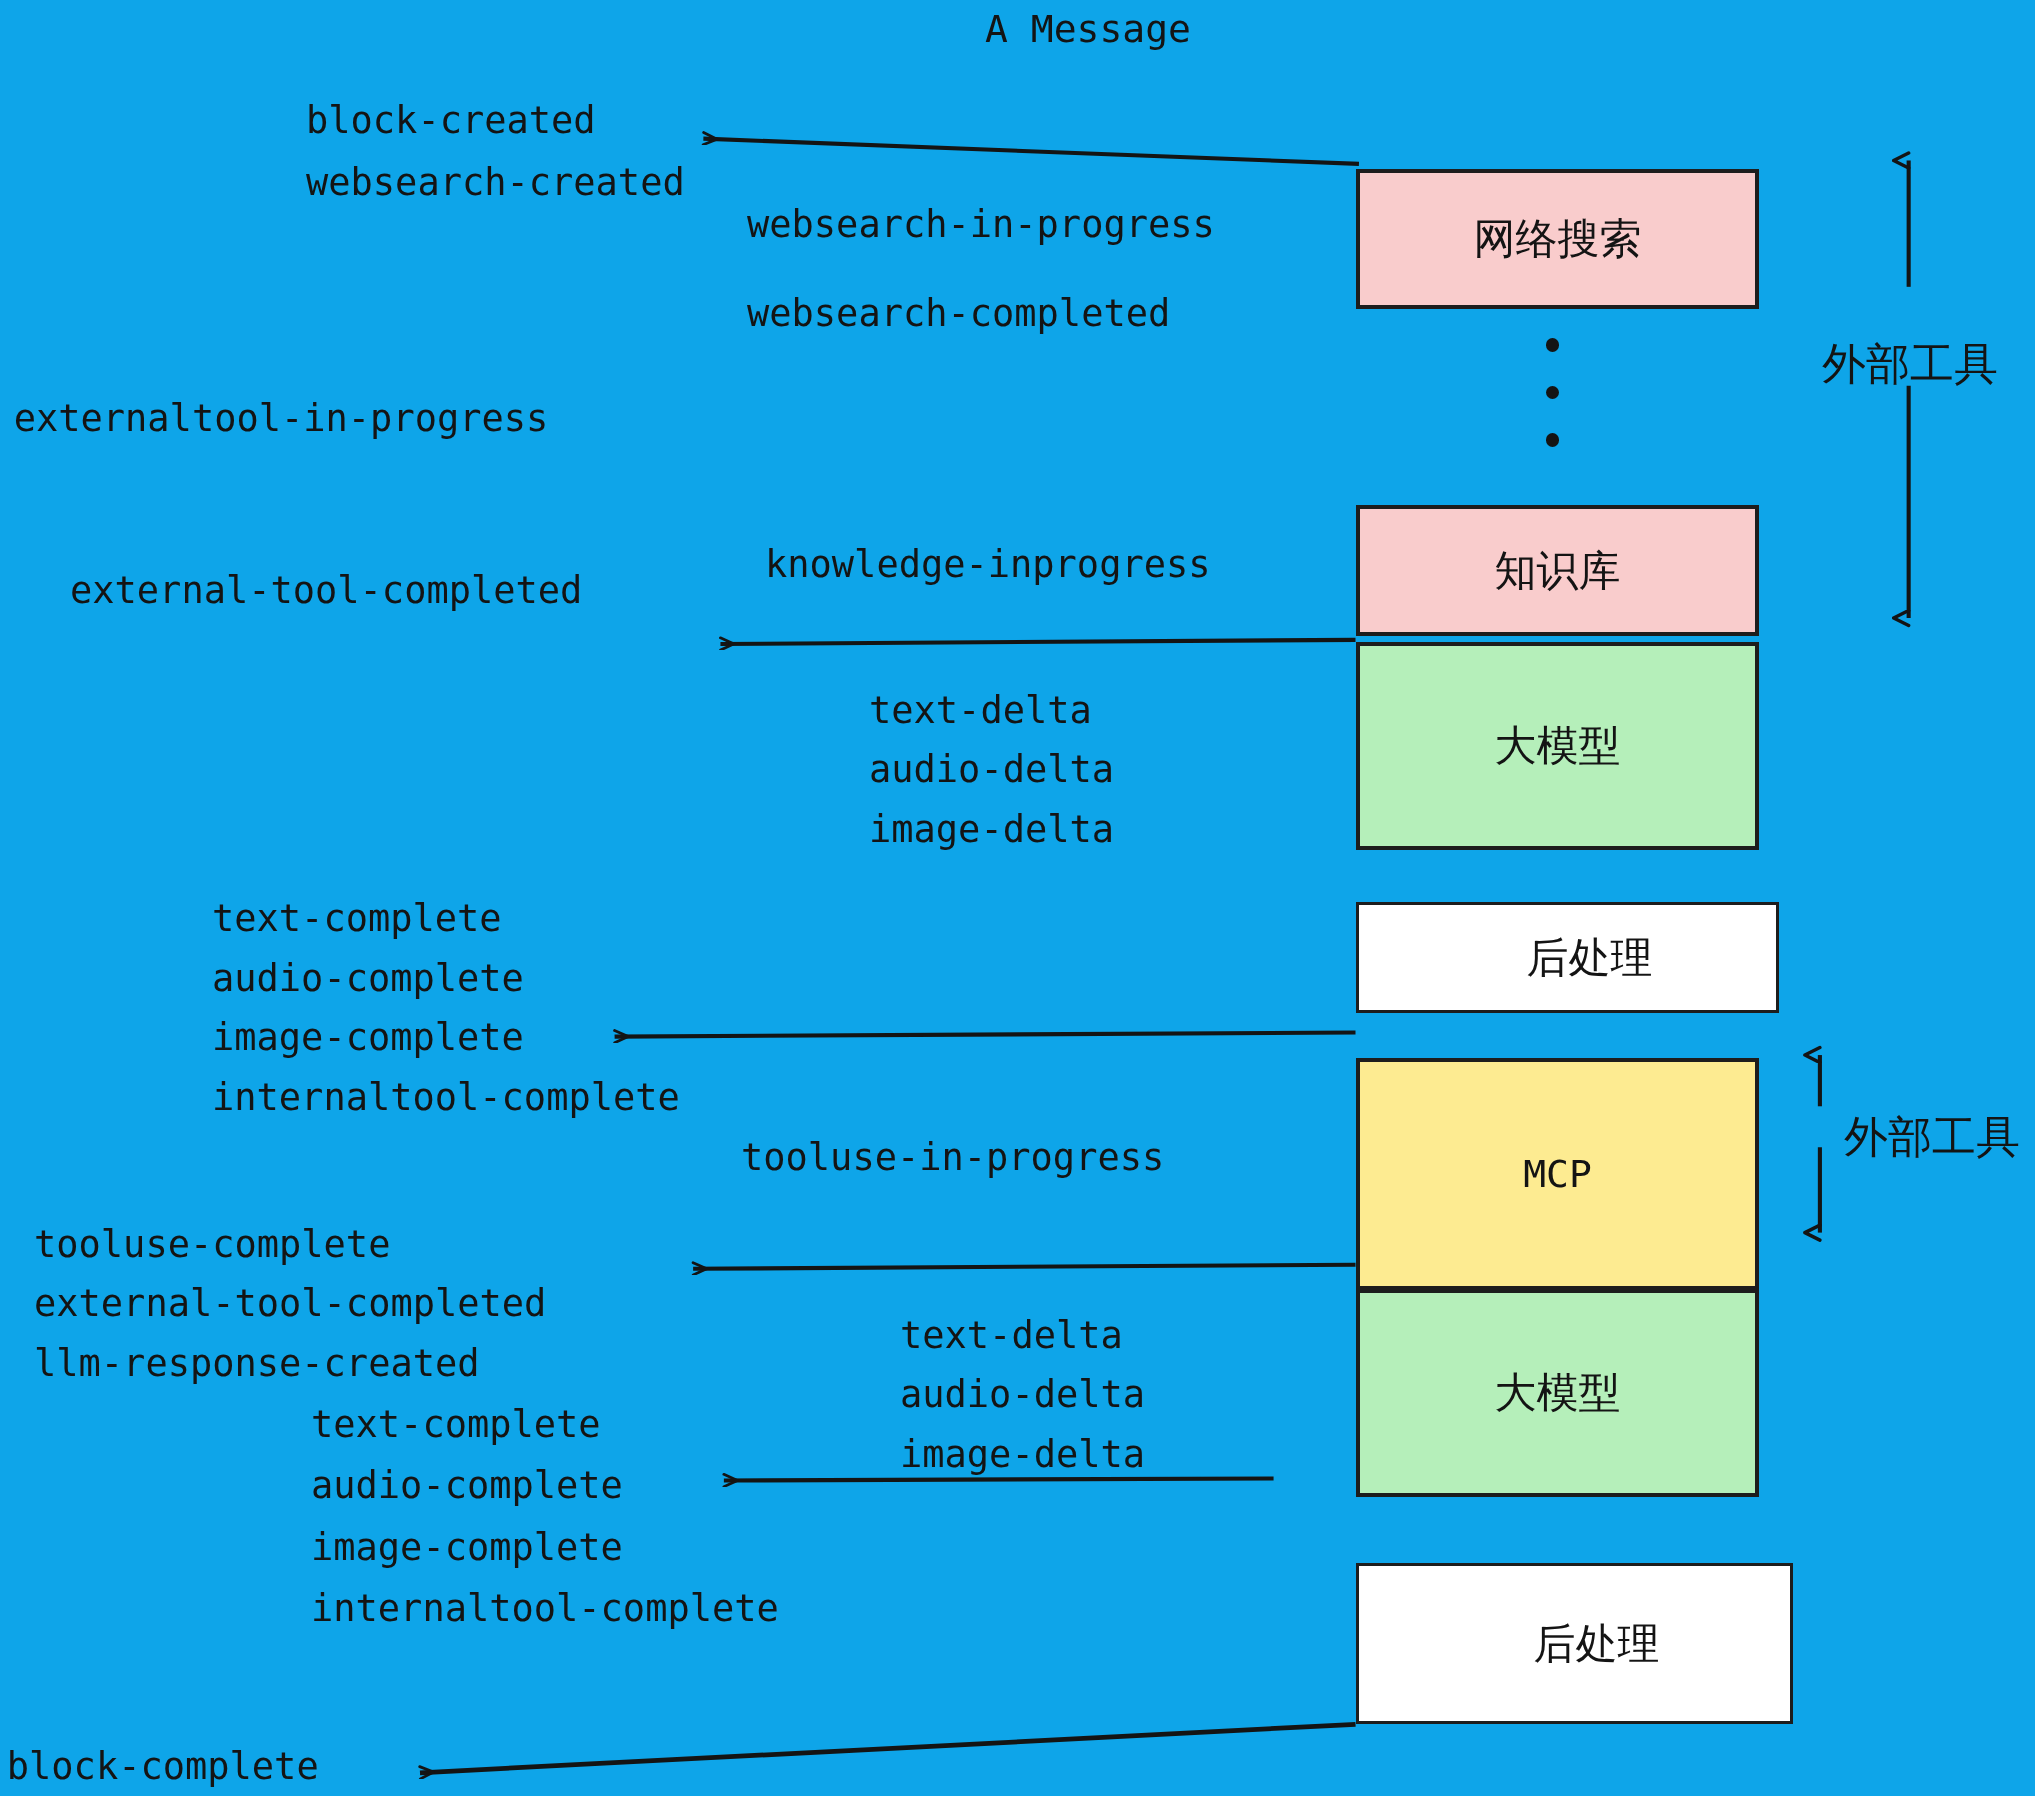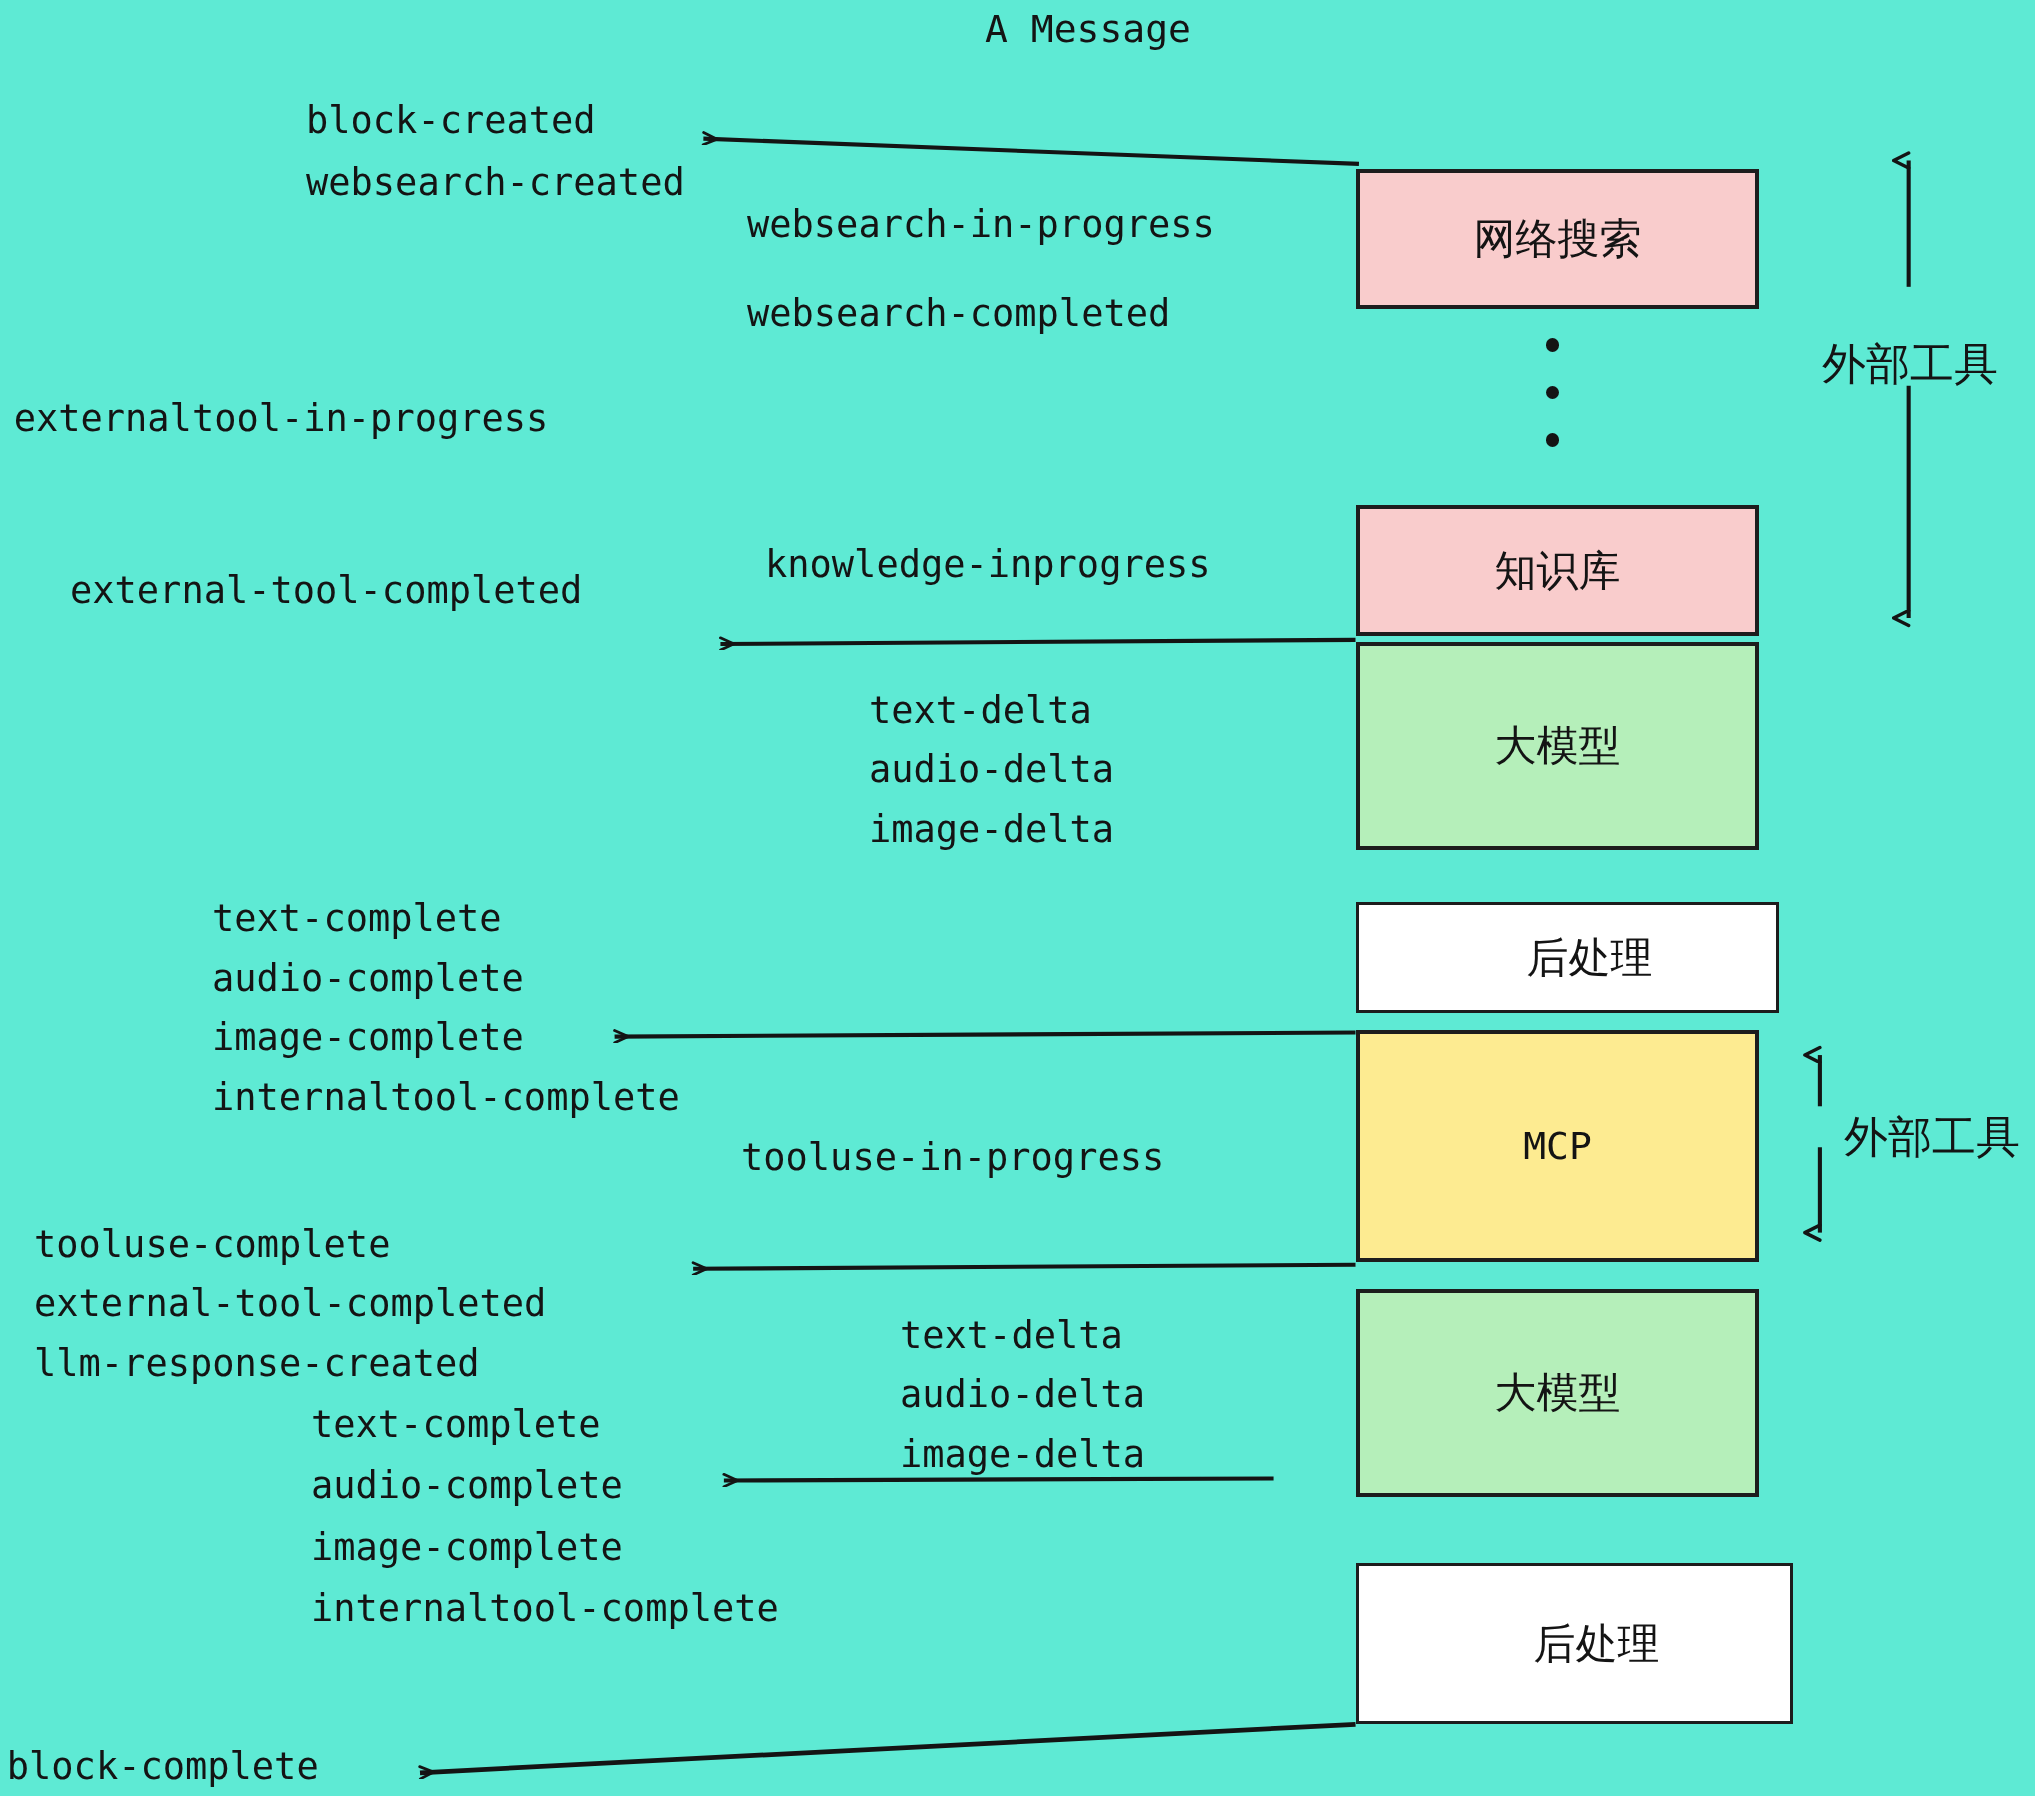--- a/index.html
+++ b/index.html
@@ -9,21 +9,21 @@
     background: #ffffff;
   }
   body {
     font-family: "DejaVu Sans Mono", "Liberation Mono", monospace;
     color: #1a1a1a;
   }
   #canvas {
     position: relative;
     width: 2035px;
     height: 1796px;
-    background: #5eead4;
+    background: #0ea5e9;
     overflow: hidden;
   }
   
   .evt {
     position: absolute;
     font-family: "DejaVu Sans Mono", "Liberation Mono", monospace;
     font-size: 37px;
     line-height: 1;
     white-space: nowrap;
     color: #141414;
@@ -47,21 +47,21 @@
     font-family: "DejaVu Sans", "Liberation Sans", sans-serif;
     font-size: 42px;
     color: #141414;
   }
   .node.mono {
     font-family: "DejaVu Sans Mono", "Liberation Mono", monospace;
     font-size: 38px;
   }
   .node.pink   { background: #f9cccc; }
   .node.green  { background: #b5efba; }
-  .node.yellow { background: #fdeb91; }
+  .node.yellow { background: #fdeb91; margin-top: 28px; }
   .node.white  { background: #ffffff; border-width: 3.4px; padding-left: 44px; }
 
   
   .dots {
     position: absolute;
     display: flex;
     flex-direction: column;
     align-items: center;
     justify-content: space-between;
   }

